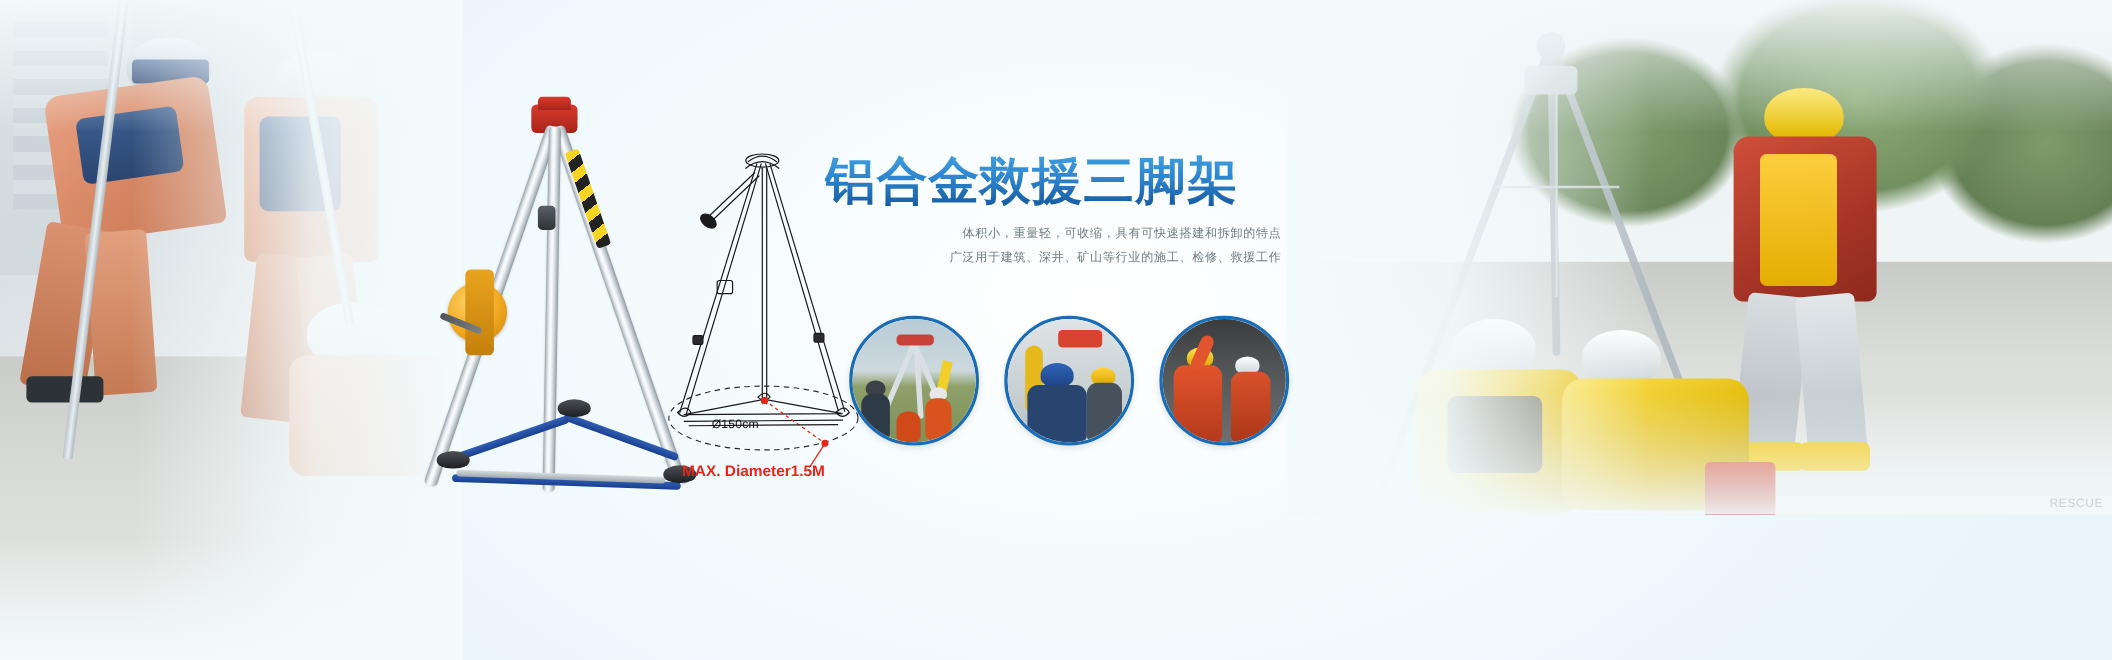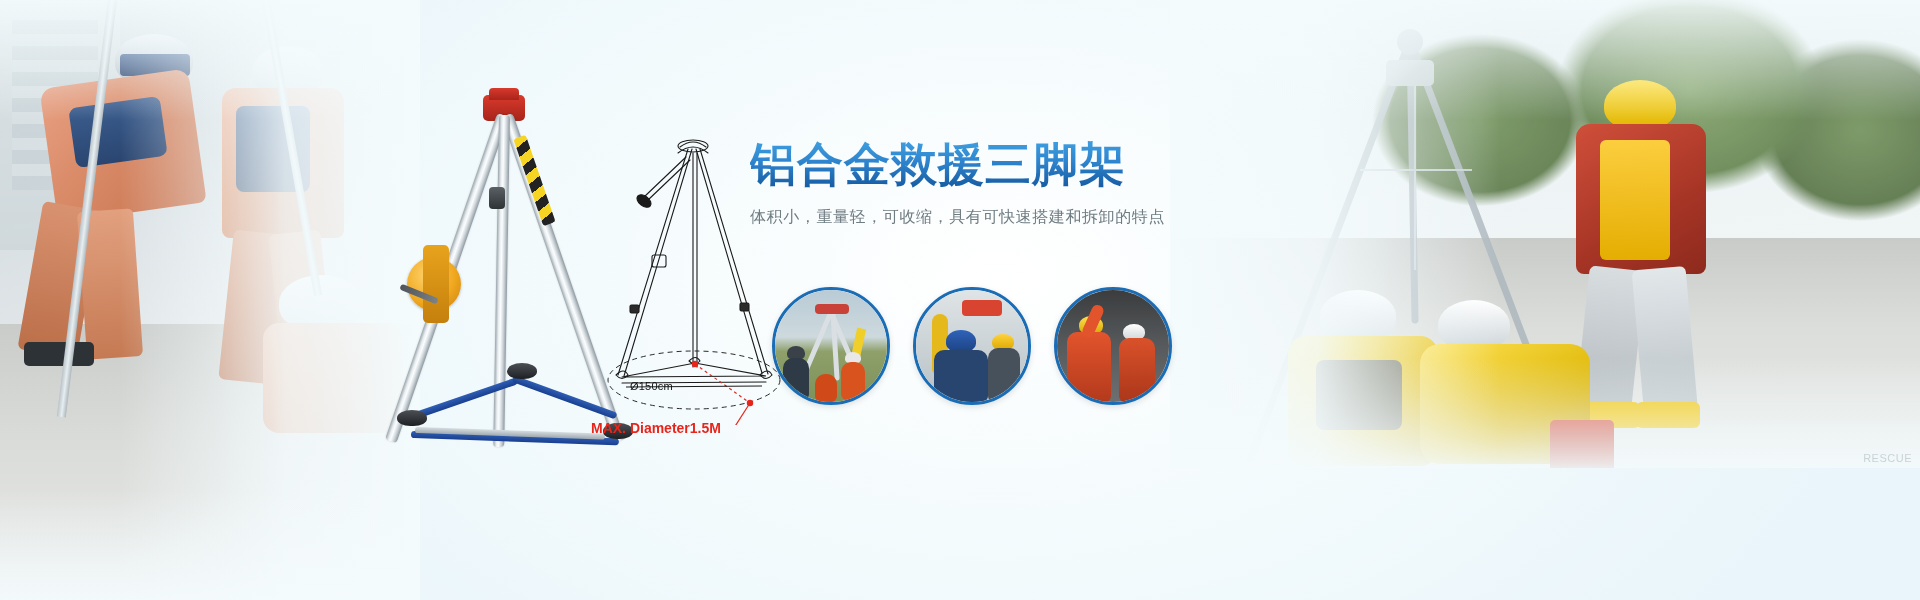--- a/index.html
+++ b/index.html
@@ -94,22 +94,22 @@
   
   #text-block{position:absolute;left:750px;top:140px;width:460px;}
   #main-title{
     font-size:46px;font-weight:bold;letter-spacing:1px;line-height:1.06;
     font-family:"DejaVu Sans","Liberation Sans",sans-serif;
     background:linear-gradient(180deg,#3f9fe0 0%,#2f86cf 42%,#15599f 100%);
     -webkit-background-clip:text;background-clip:text;color:transparent;
     -webkit-text-fill-color:transparent;
     text-shadow:none;margin:0;white-space:nowrap;
   }
-  .subtitle{font-size:16px;color:#6f7c82;line-height:2.0;letter-spacing:.6px;
-    font-family:"DejaVu Sans","Liberation Sans",sans-serif;white-space:nowrap;text-align:left;}
+  .subtitle{font-size:11px;color:#6f7c82;line-height:2.0;letter-spacing:.6px;
+    font-family:"DejaVu Sans","Liberation Sans",sans-serif;white-space:nowrap;text-align:right;}
   #subtitles{margin-top:12px;width:415px;}
 
   
   #circle-row{position:absolute;left:772px;top:287px;display:flex;gap:23px;}
   .circle-photo{width:112px;height:112px;border-radius:50%;overflow:hidden;position:relative;
     border:3px solid #1a6cb5;box-shadow:0 2px 6px rgba(0,0,0,.12);}
   .cp-sky{position:absolute;inset:0;}
   .cp1 .cp-sky{background:linear-gradient(180deg,#b9cbd6 0%,#cdd9dd 42%,#8fa06a 55%,#7d9159 100%);}
   .cp2 .cp-sky{background:linear-gradient(180deg,#dfe4e6 0%,#cbd3d6 50%,#b6bfc3 100%);}
   .cp3 .cp-sky{background:linear-gradient(180deg,#3a3c3e 0%,#55585a 45%,#6d6f70 100%);}
@@ -275,30 +275,31 @@
         <line x1="95" y1="229" x2="150" y2="268" stroke-dasharray="3 3"></line>
         <circle cx="95" cy="229" r="2.6"></circle>
         <circle cx="150" cy="268" r="2.6"></circle>
         <line x1="150" y1="268" x2="132" y2="296"></line>
       </g>
 
       <g stroke="#1b1b1b" stroke-width="1">
         <line x1="26" y1="252" x2="162" y2="251"></line>
       </g>
     </svg>
-    <span class="dim-label" style="left:30px;top:245px;">Ø150cm</span>
-  </div>
-
-  <span class="max-label" style="left:591px;top:420px;">MAX. Diameter1.5M</span>
+    <span class="dim-label" style="left:47px;top:245px;">Ø150cm</span>
+  </div>
+
+  <span class="max-label" style="left:620px;top:420px;">MAX. Diameter1.5M</span>
 
 
   <div id="text-block">
     <h1 id="main-title">铝合金救援三脚架</h1>
     <div id="subtitles">
       <div class="subtitle">体积小，重量轻，可收缩，具有可快速搭建和拆卸的特点</div>
+      <div class="subtitle">广泛用于建筑、深井、矿山等行业的施工、检修、救援工作</div>
     </div>
   </div>
 
   <div id="circle-row">
 
     <div class="circle-photo cp1">
       <div class="cp-sky"></div>
       <svg width="112" height="112" style="position:absolute;inset:0;">
         <g stroke="#d9dfe2" stroke-width="5" fill="none" stroke-linecap="round">
           <line x1="56" y1="22" x2="26" y2="92"></line>

